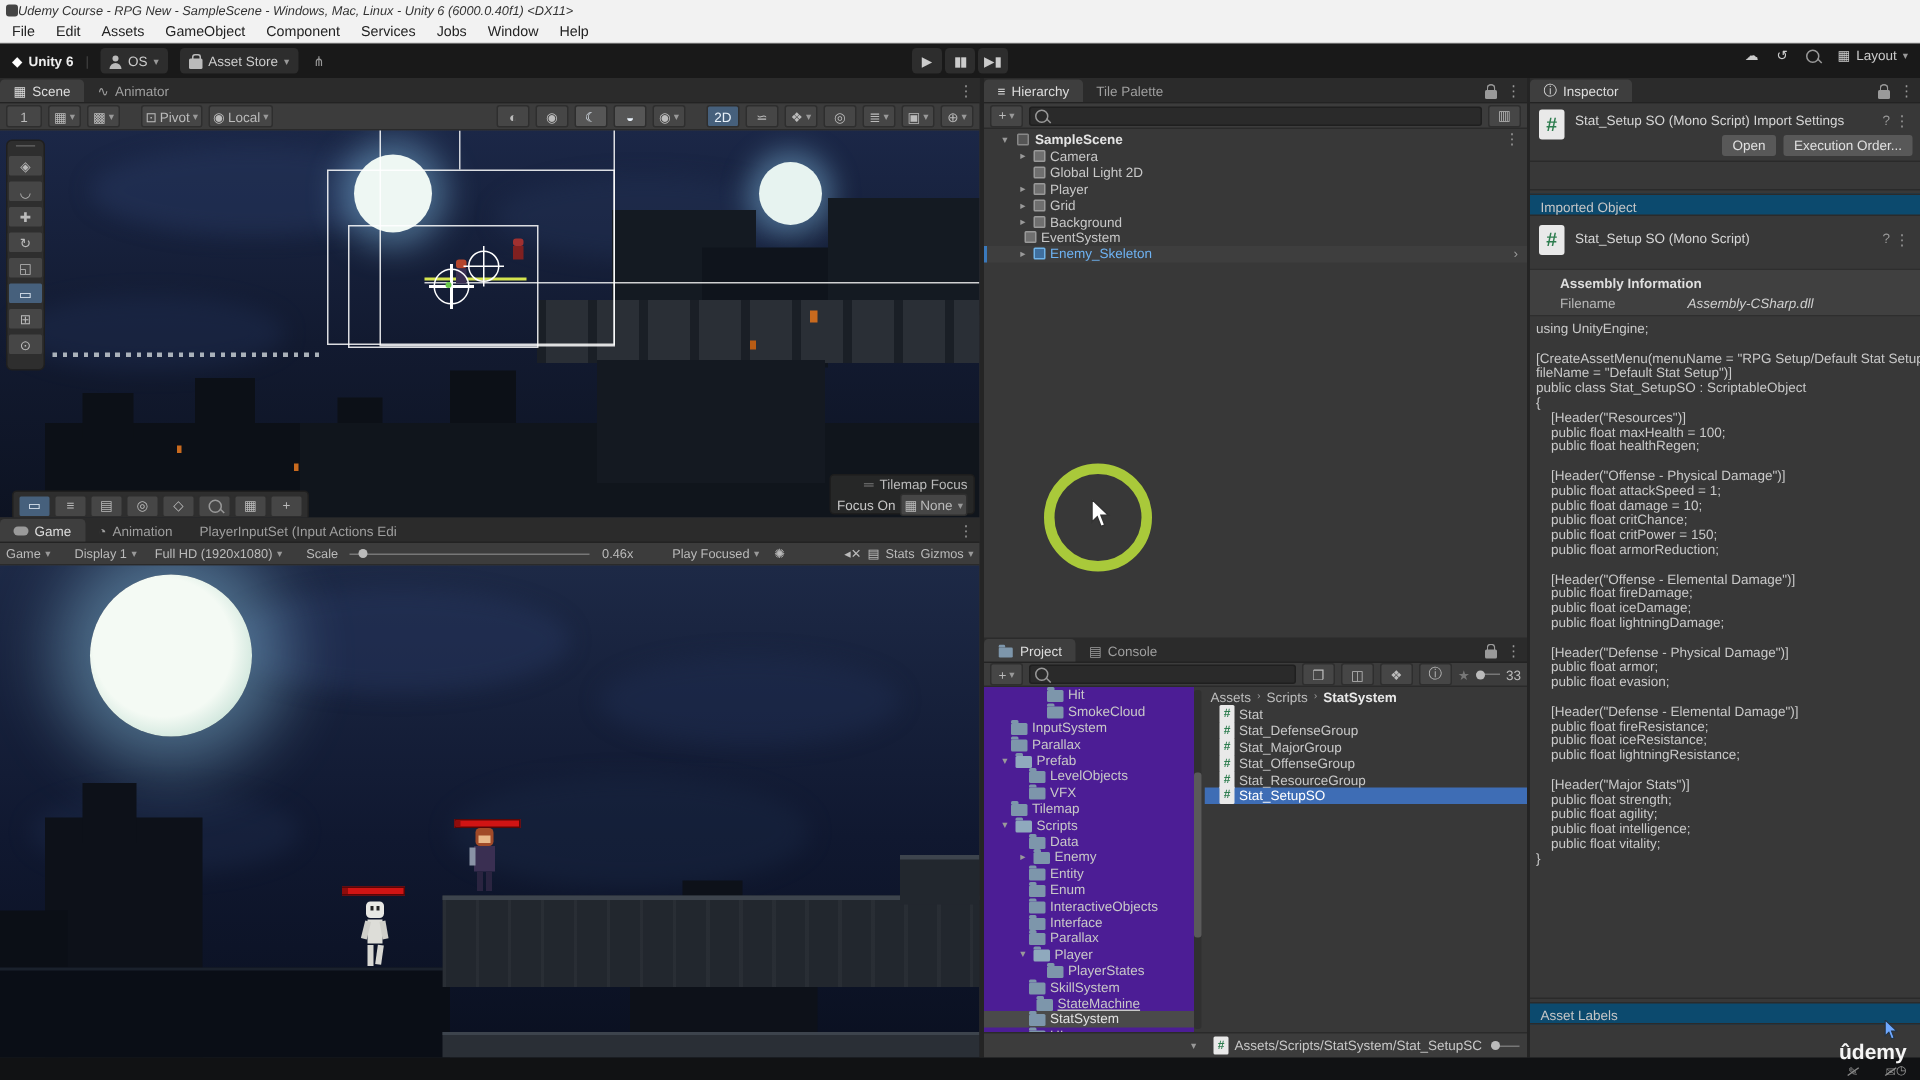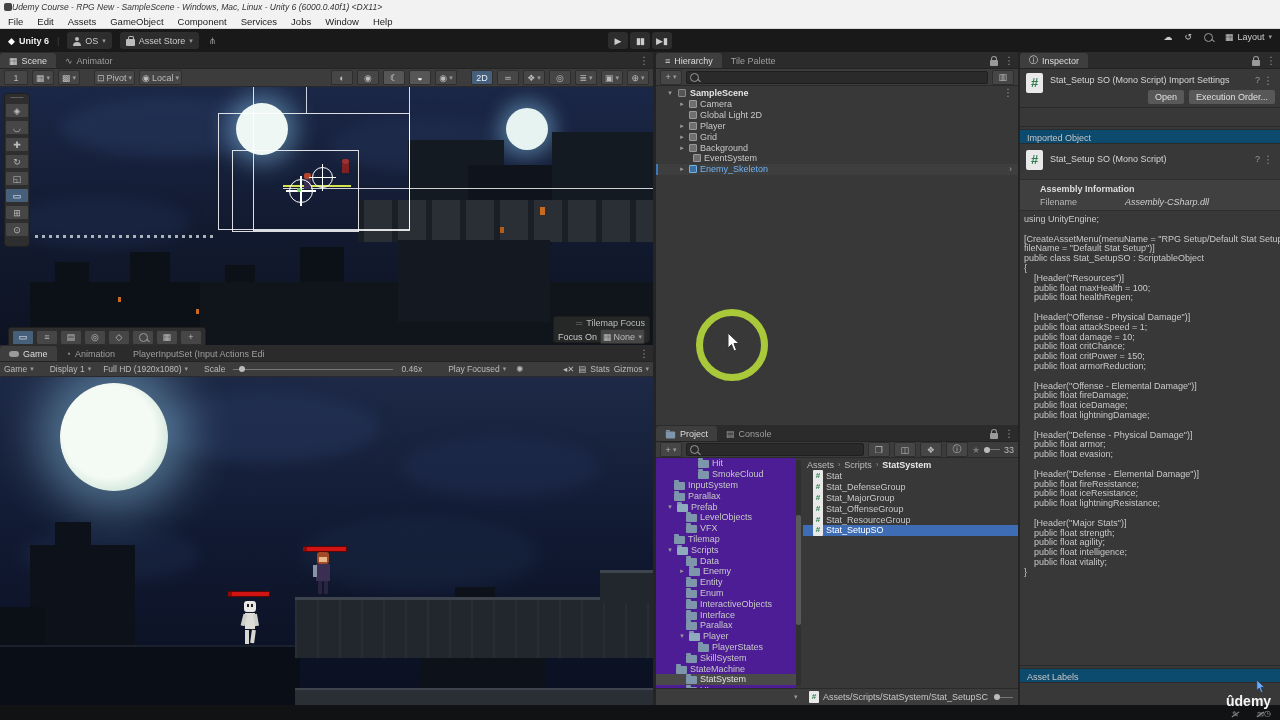--- a/index.html
+++ b/index.html
@@ -377,21 +377,21 @@
     <div class="treerow" style="padding-left:22px;">
         <span class="exp">▸</span>
         <span class="cube"></span>
         <span>Grid</span>
       </div>
     <div class="treerow" style="padding-left:22px;">
         <span class="exp">▸</span>
         <span class="cube"></span>
         <span>Background</span>
       </div>
-    <div class="treerow" style="padding-left:26px;">
+    <div class="treerow" style="padding-left:16px;">
         <span class="exp"></span>
         <span class="cube"></span>
         <span>EventSystem</span>
       </div>
     <div class="treerow" style="padding-left:22px;background:#3e3e3e;position:relative;">
       <span class="abs" style="left:0;top:0;width:2px;height:100%;background:#3a79bb;"></span>
       <span class="exp">▸</span>
         <span class="cube prefab"></span>
       <span style="color:#6eb2f2;">Enemy_Skeleton</span>
       <span style="margin-left:auto;margin-right:6px;color:#9a9a9a;">›</span>
@@ -502,21 +502,21 @@
         <span>Player</span>
       </div>
     <div class="treerow" style="padding-left:42px;">
         <span class="folder"></span>
         <span>PlayerStates</span>
       </div>
     <div class="treerow" style="padding-left:30px;">
         <span class="folder"></span>
         <span>SkillSystem</span>
       </div>
-    <div class="treerow" style="padding-left:20px;">
+    <div class="treerow" style="padding-left:35px;text-decoration:underline;">
         <span class="folder"></span>
         <span>StateMachine</span>
       </div>
     <div class="treerow" style="padding-left:30px;background:#4a4a4a;">
         <span class="folder"></span>
         <span style="color:#e2e2e2;">StatSystem</span>
       </div>
     <div class="treerow" style="padding-left:30px;">
         <span class="folder"></span>
         <span>UI</span>

